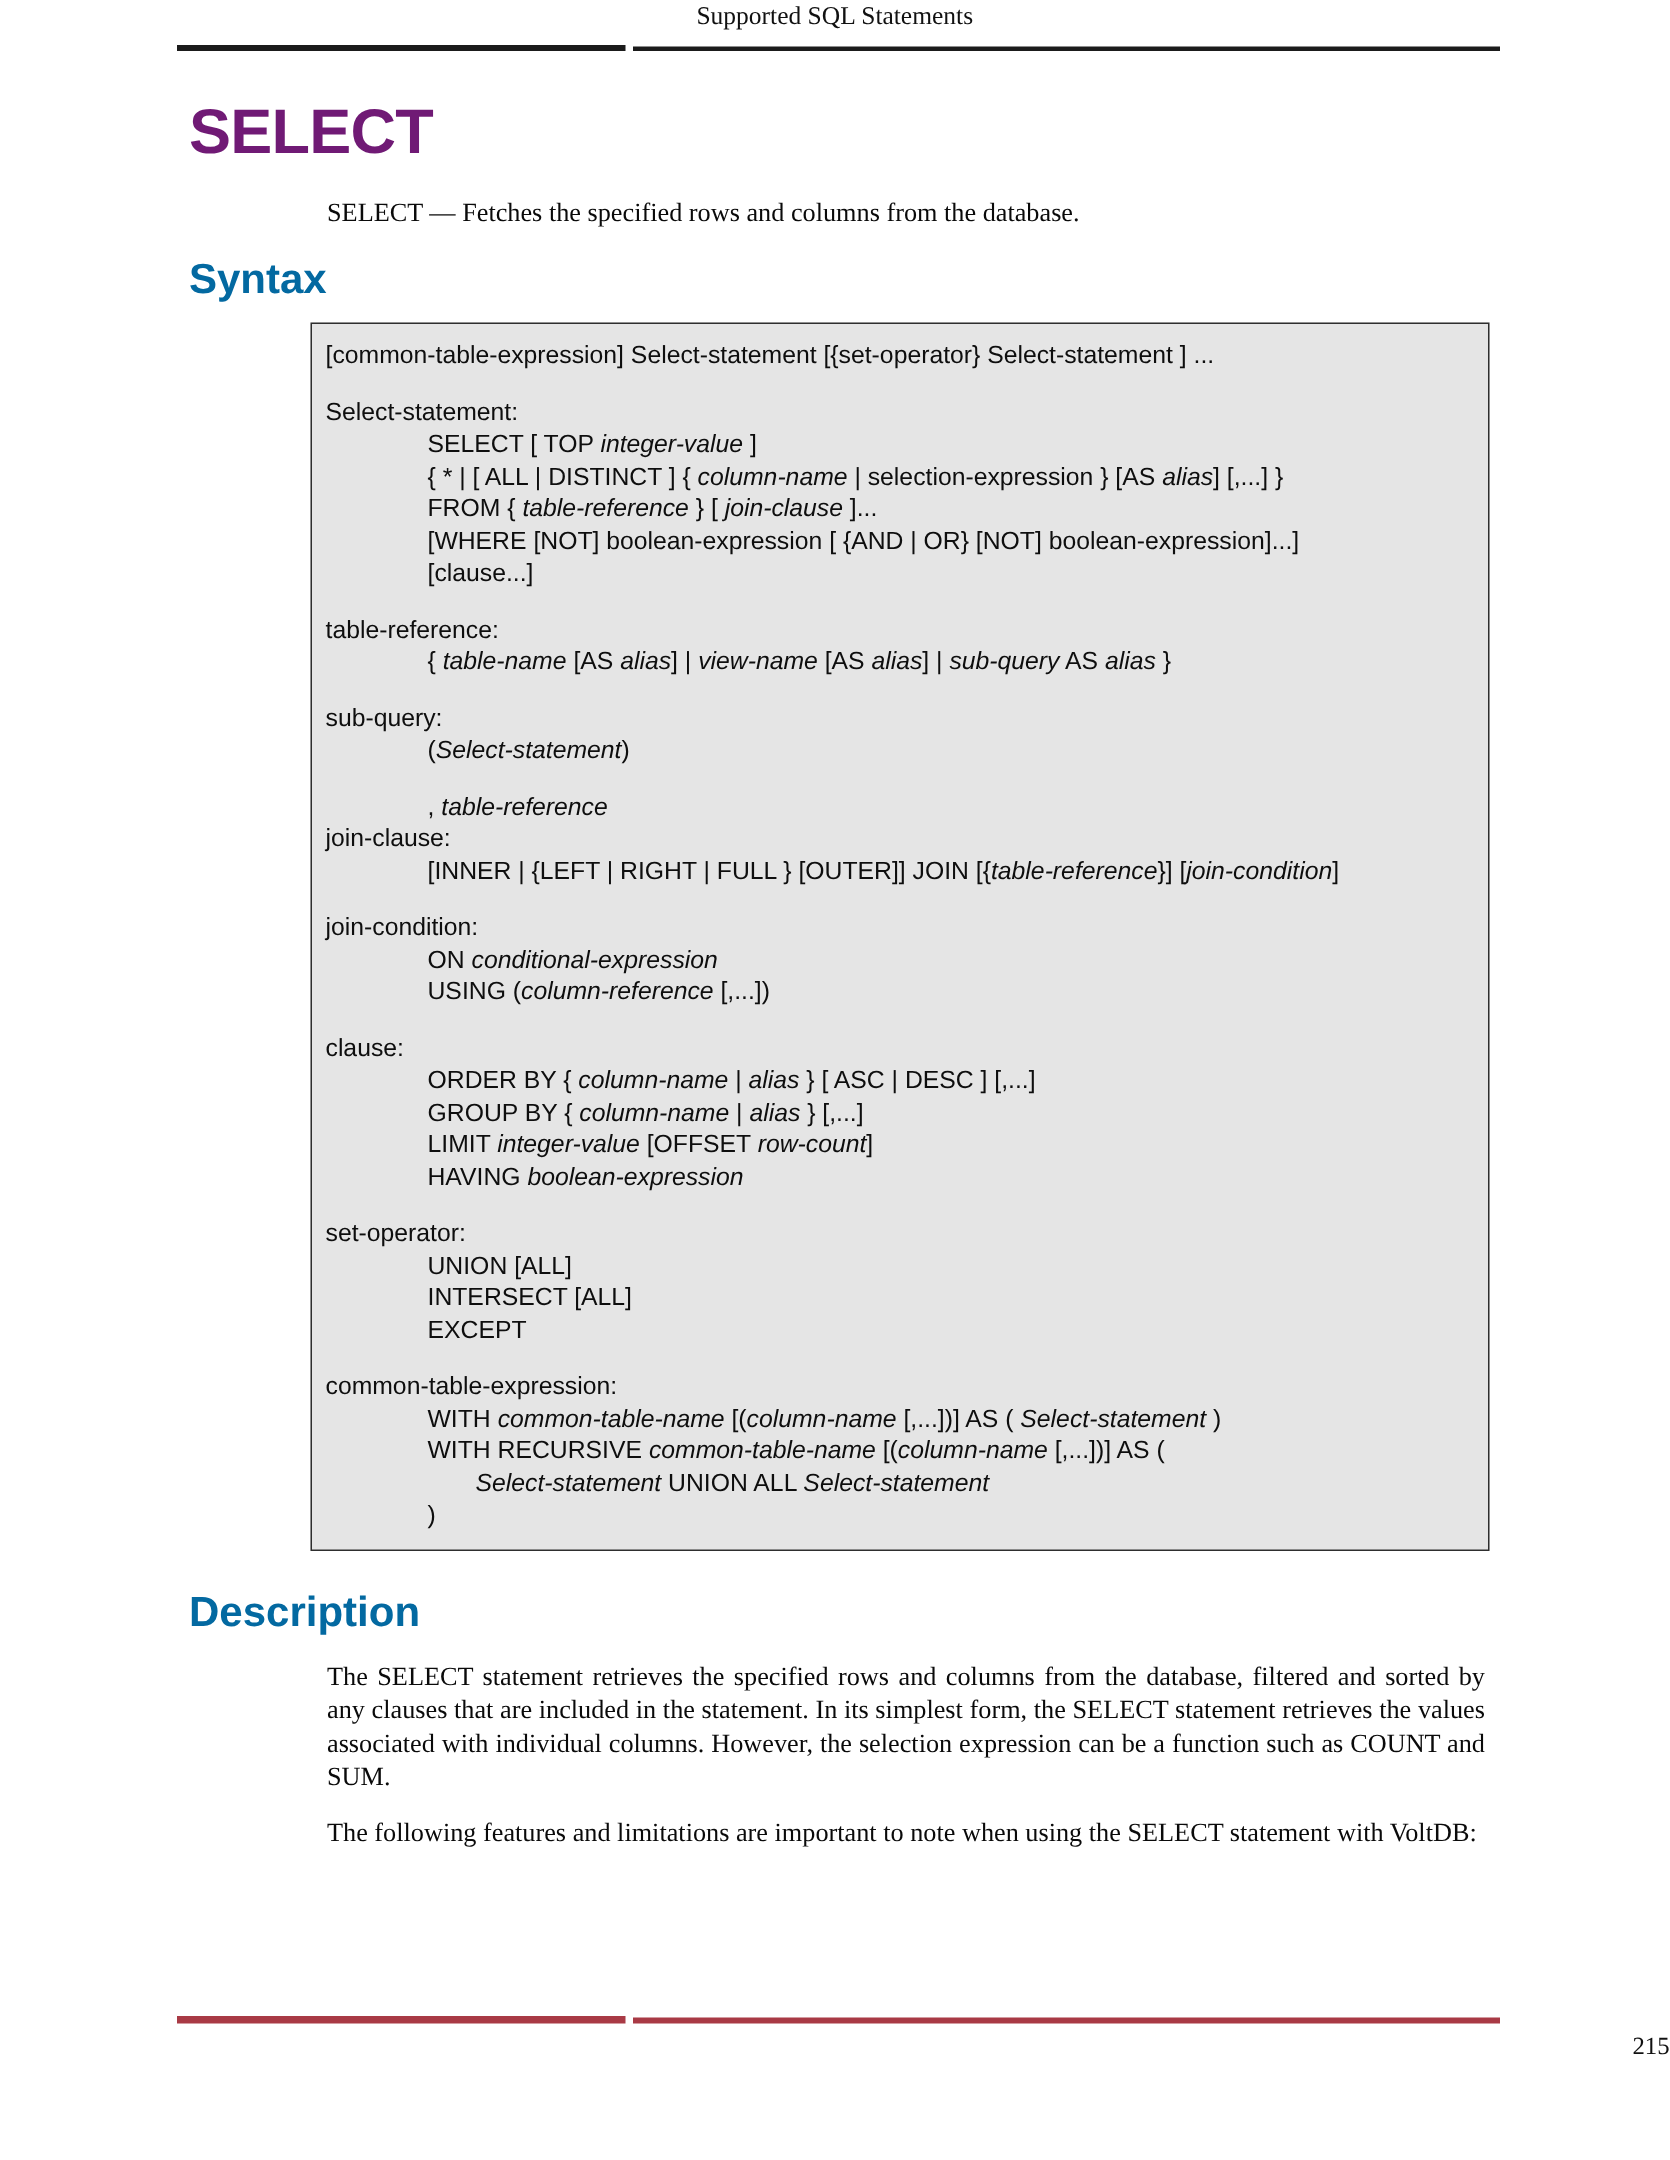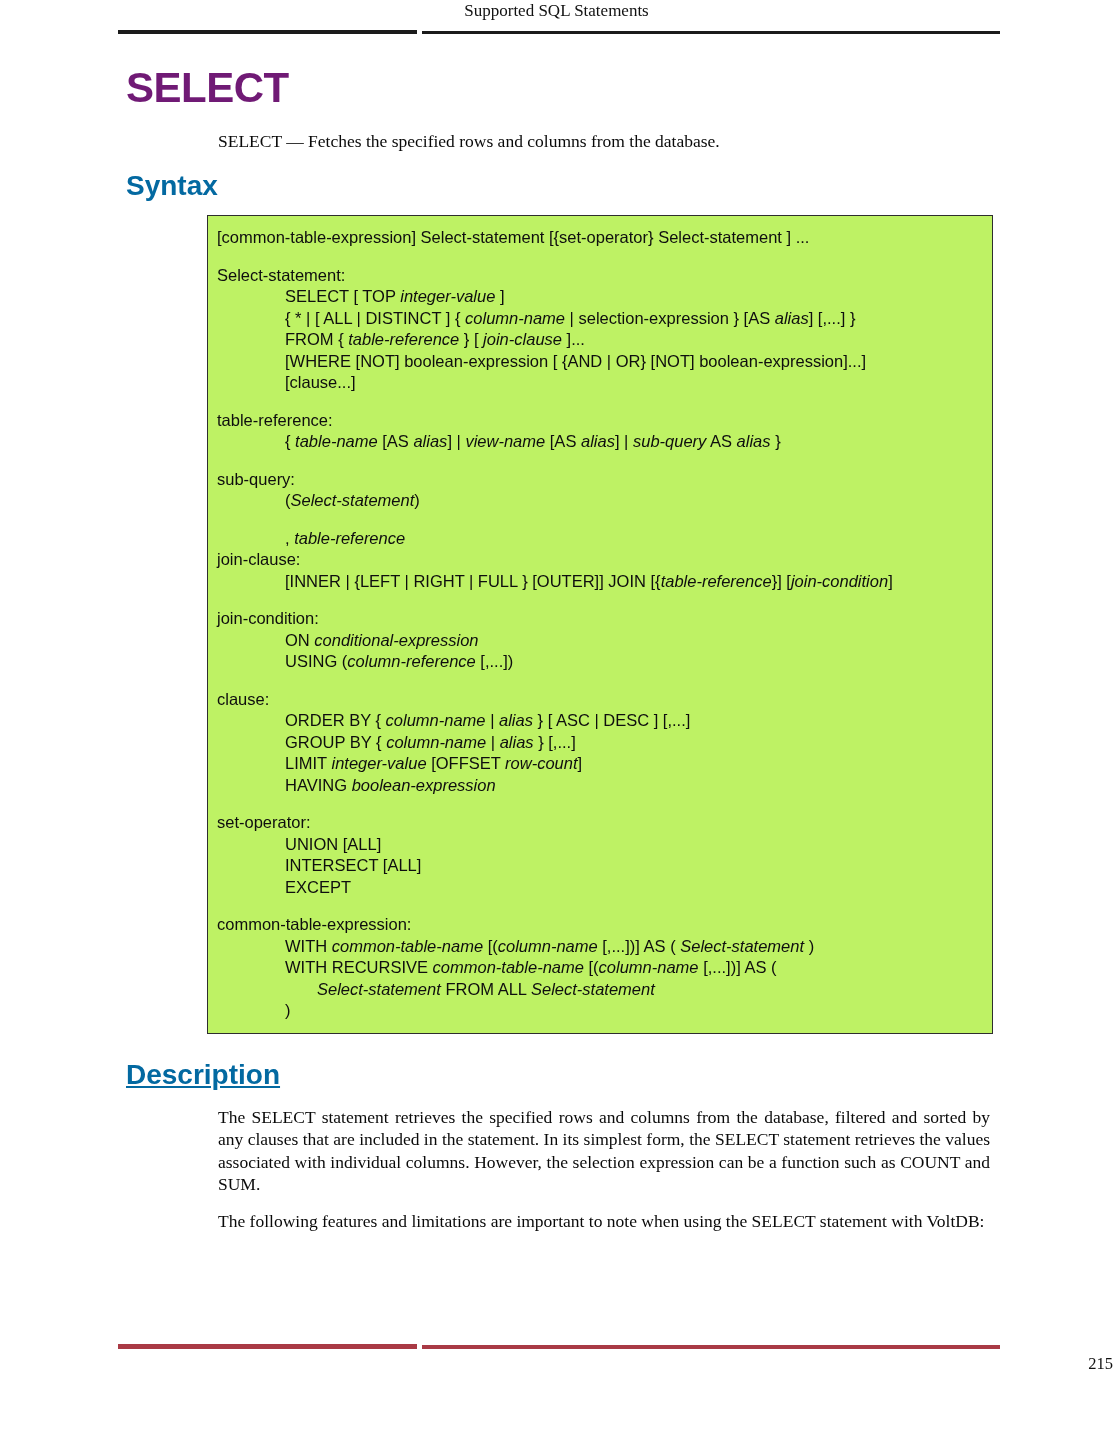--- a/index.html
+++ b/index.html
@@ -48,33 +48,33 @@
     line-height:23px;
   }
   .section-heading{
     margin:16px 0 0 126px;
     font-family:"Liberation Sans", sans-serif;
     font-weight:700;
     font-size:28px;
     line-height:34px;
     color:#0369a1;
   }
-  .section-heading.description{margin-top:24px;text-decoration:underline;}
+  .section-heading.description{margin-top:24px;}
   
   .syntax-box{
     box-sizing:border-box;
     margin:12px 0 0 207px;
     width:786px;
     border:1.5px solid #2e2e2e;
     padding:11px 10px 11px 9px;
     font-family:"Liberation Sans", sans-serif;
     font-size:16.5px;
     line-height:21.5px;
     color:#0e0e0e;
-    background:#bef264;
+    background:#e5e5e5;
   }
   .sline{white-space:pre-wrap;}
   .sline .it{font-style:italic;}
   .sline.ind0{padding-left:0;}
   .sline.ind1{padding-left:68px;}
   .sline.ind2{padding-left:100px;}
   .sblank{height:16px;}
   
   .body-paragraph{
     margin:14px 0 0 218px;
@@ -149,21 +149,21 @@
       <div class="sline ind1"><span>HAVING </span><span class="it">boolean-expression</span></div>
       <div class="sblank"></div>
       <div class="sline ind0"><span>set-operator:</span></div>
       <div class="sline ind1"><span>UNION [ALL]</span></div>
       <div class="sline ind1"><span>INTERSECT [ALL]</span></div>
       <div class="sline ind1"><span>EXCEPT</span></div>
       <div class="sblank"></div>
       <div class="sline ind0"><span>common-table-expression:</span></div>
       <div class="sline ind1"><span>WITH </span><span class="it">common-table-name</span><span> [(</span><span class="it">column-name</span><span> [,...])] AS ( </span><span class="it">Select-statement</span><span> )</span></div>
       <div class="sline ind1"><span>WITH RECURSIVE </span><span class="it">common-table-name</span><span> [(</span><span class="it">column-name</span><span> [,...])] AS (</span></div>
-      <div class="sline ind2"><span class="it">Select-statement</span><span> FROM ALL </span><span class="it">Select-statement</span></div>
+      <div class="sline ind2"><span class="it">Select-statement</span><span> UNION ALL </span><span class="it">Select-statement</span></div>
       <div class="sline ind1"><span>)</span></div>
     </div>
 
   <div class="section-heading description">Description</div>
 
   <p class="body-paragraph">The SELECT statement retrieves the specified rows and columns from the database, filtered and sorted by any clauses that are included in the statement. In its simplest form, the SELECT statement retrieves the values associated with individual columns. However, the selection expression can be a function such as COUNT and SUM.</p>
   <p class="body-paragraph">The following features and limitations are important to note when using the SELECT statement with VoltDB:</p>
 
   <div class="footer">
     <div class="rule-row footer-rule">

